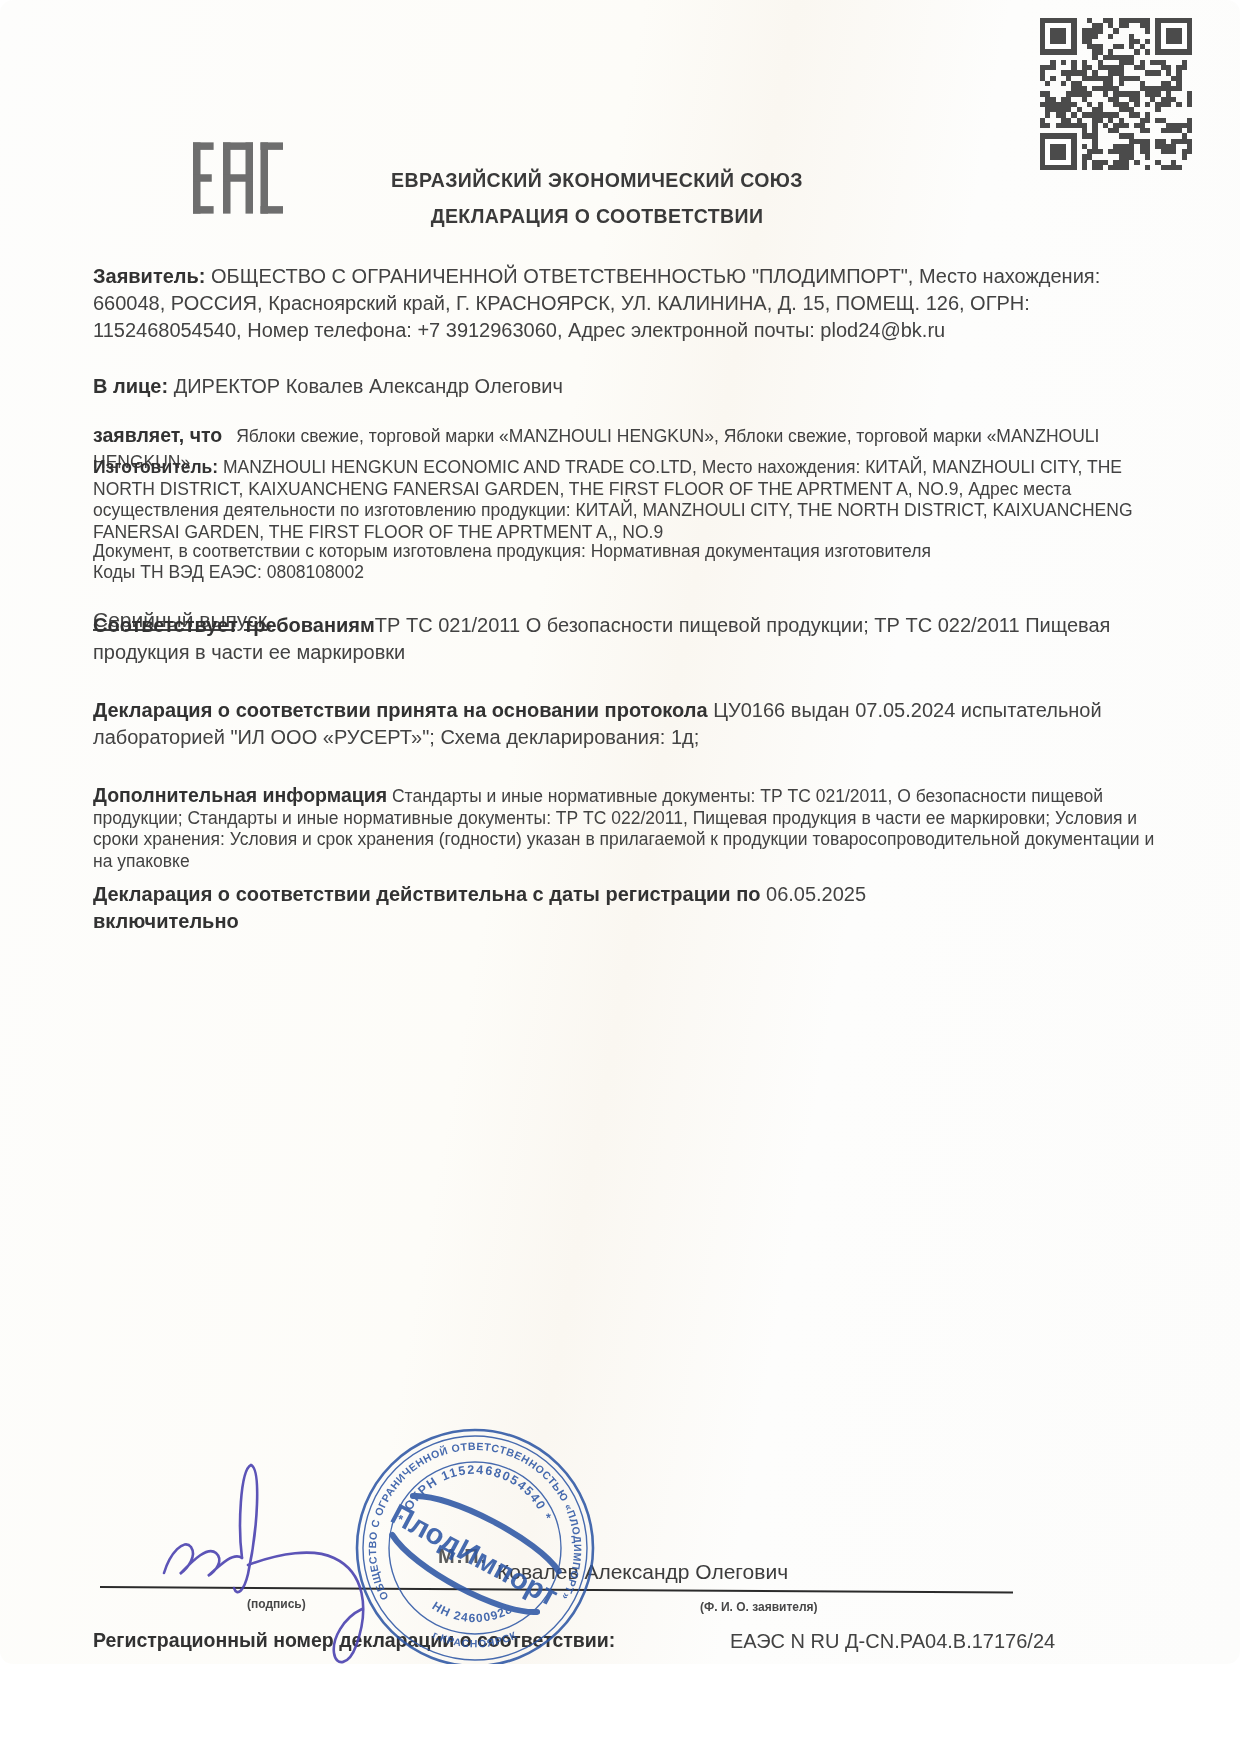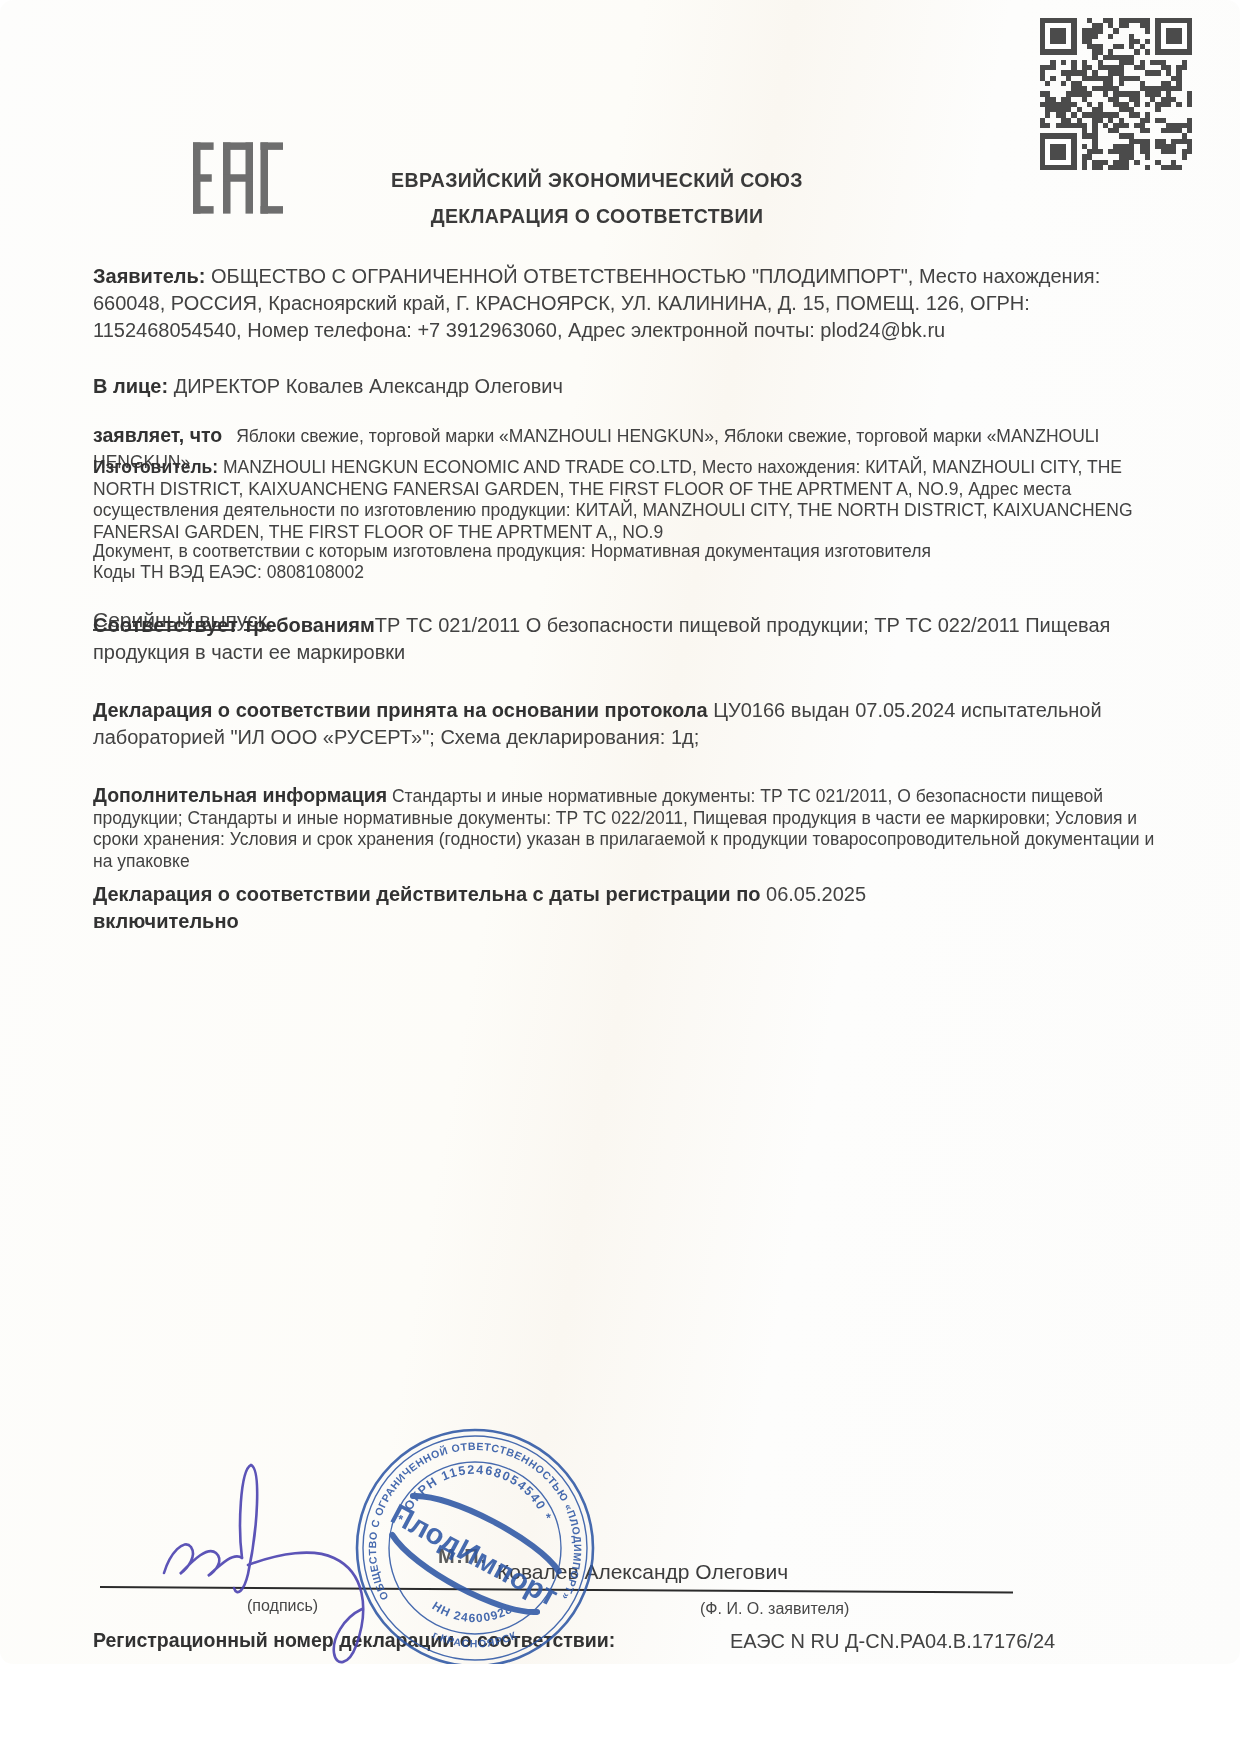--- a/index.html
+++ b/index.html
@@ -11,21 +11,21 @@
   .qr{left:1040px;top:18px;width:152px;height:152px;}
   .title{left:0;width:1194px;text-align:center;font-weight:bold;color:#3a3a3a;font-size:19.5px;letter-spacing:.4px;}
   .t1{top:169px;}
   .t2{top:205px;}
   .sec{left:93px;width:1064px;margin:0;color:#424242;}
   .f20{font-size:20px;line-height:27px;}
   .f17{font-size:17.5px;line-height:21.6px;}
   b{color:#323232;}
   .lbl-gap{margin-right:14px;}
   .lbl-gap2{}
-  .small-caption{font-size:16px;color:#474747;}
+  .small-caption{font-size:12px;color:#474747;font-weight:bold;}
   .mp{font-size:20px;font-weight:bold;color:#5a5a5a;letter-spacing:2px;}
   .name{font-size:21px;color:#3c3c3c;}
   .sign-line{left:100px;top:1586px;width:913px;height:2px;background:#2b2b2b;transform:rotate(.35deg);transform-origin:left center;}
   .footer-label{font-size:19.5px;font-weight:bold;color:#323232;}
   .footer-value{font-size:20px;color:#424242;}
   .stamp{left:353px;top:1426px;width:244px;height:244px;opacity:.88;}
   .sig{left:150px;top:1368px;width:320px;height:320px;}
   svg text{font-family:"Liberation Sans", sans-serif;}
 </style>
 </head>

